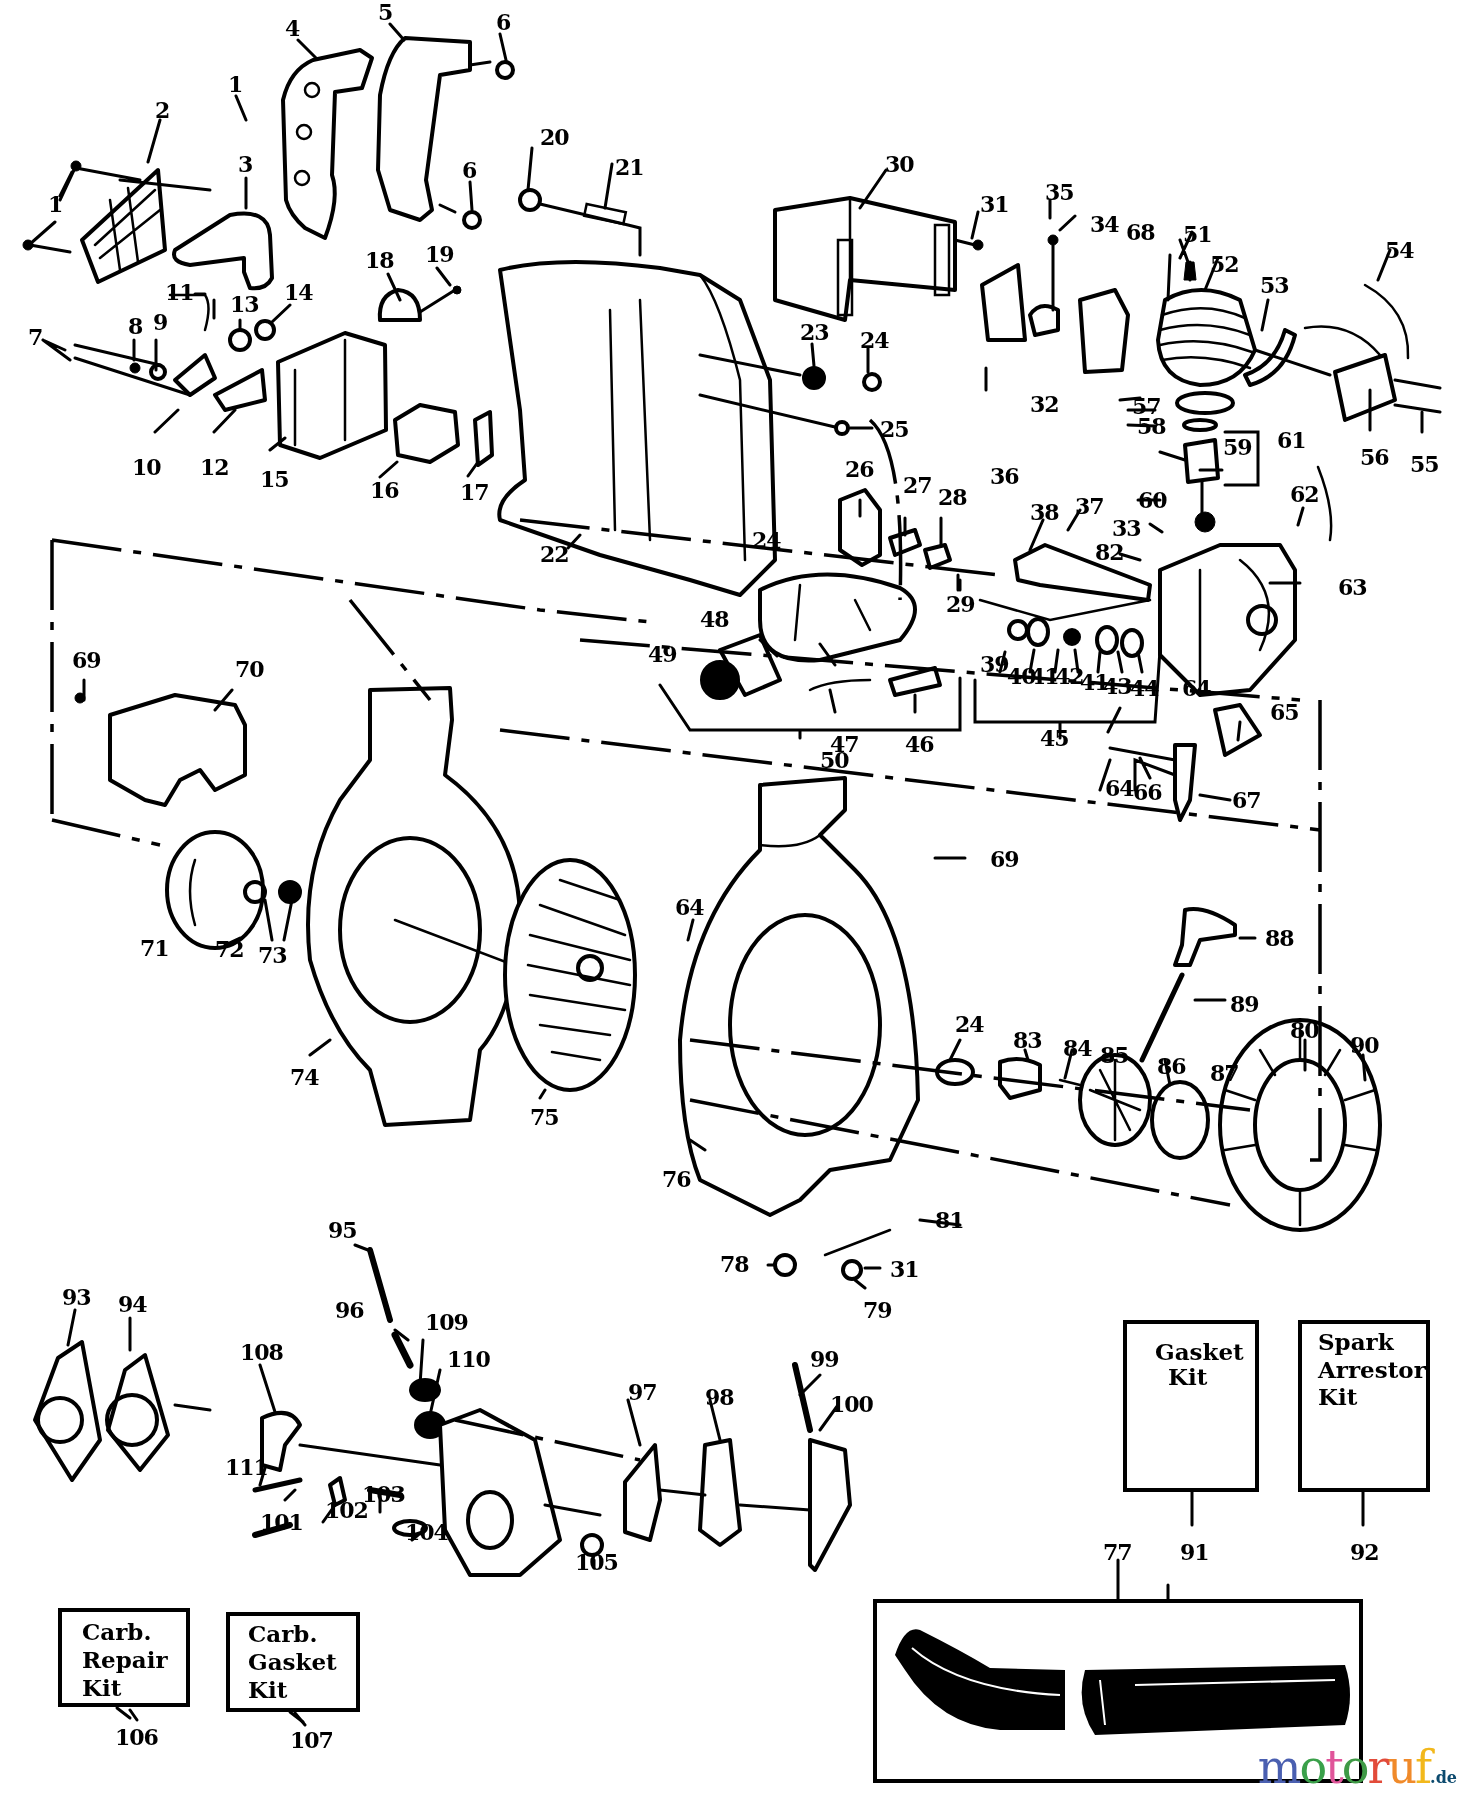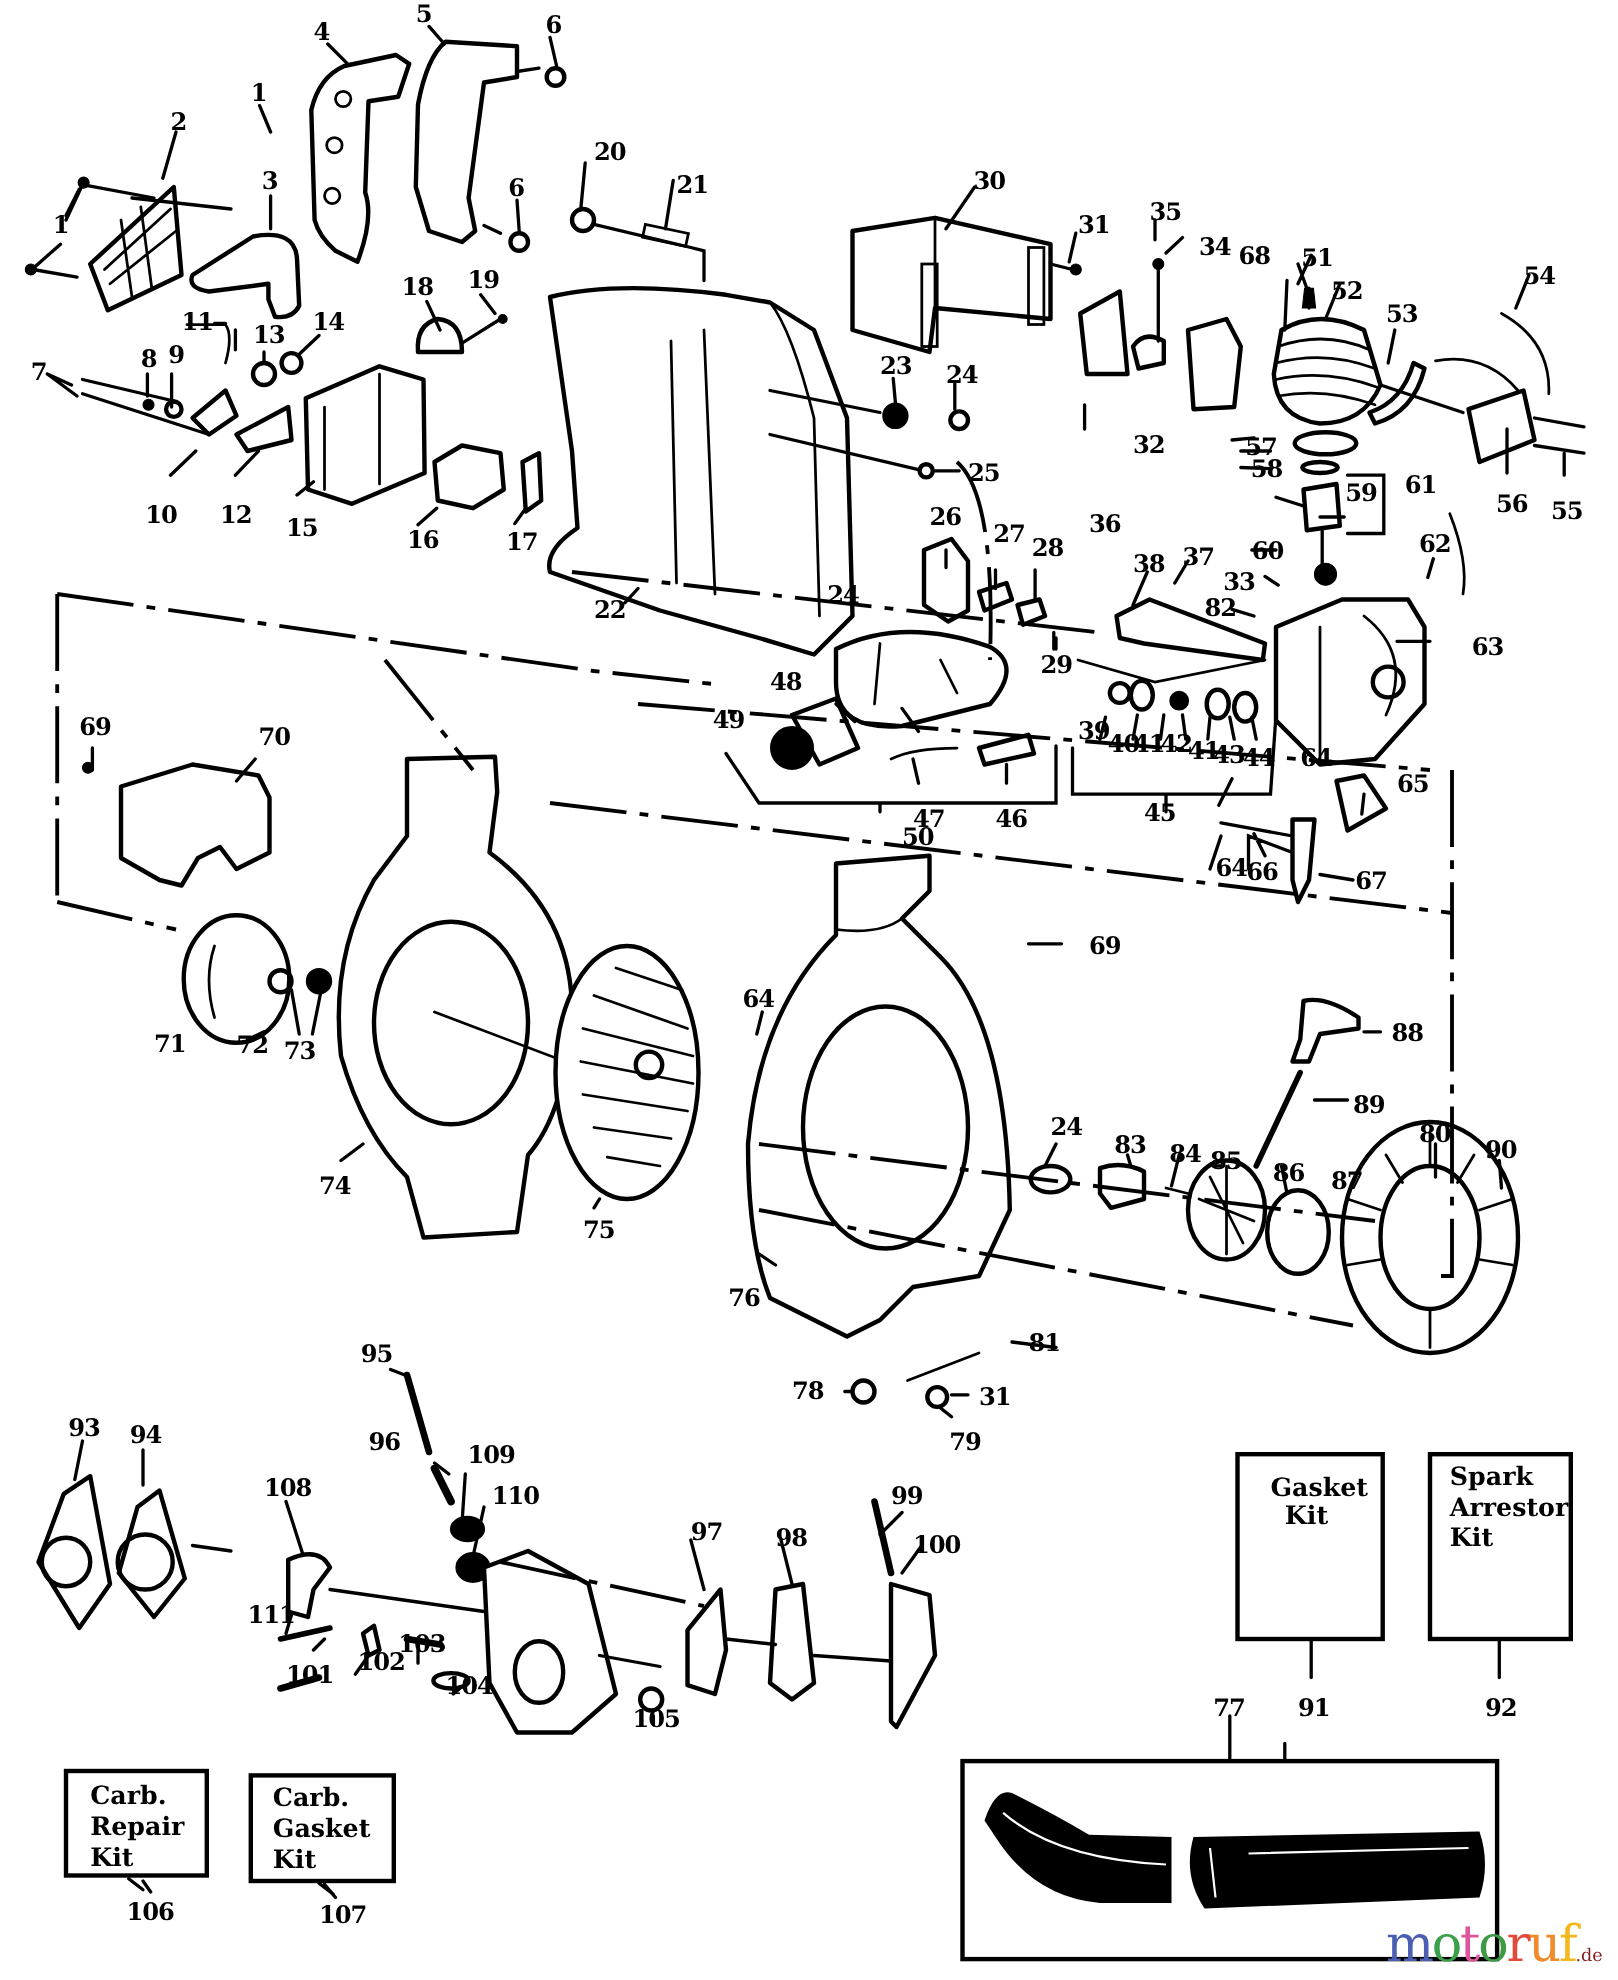--- a/index.html
+++ b/index.html
@@ -8,21 +8,21 @@
   .lbl{font-family:"DejaVu Serif","Liberation Serif",serif;font-weight:bold;font-size:22px;fill:#000;letter-spacing:-1px;}
   .kit{font-family:"DejaVu Serif","Liberation Serif",serif;font-weight:bold;font-size:23px;fill:#000;}
   .part{fill:none;stroke:#000;stroke-width:4;stroke-linejoin:round;stroke-linecap:round;}
   .part-thin{fill:none;stroke:#000;stroke-width:2.5;stroke-linecap:round;}
   .fill-w{fill:#fff;}
   .solid{fill:#000;stroke:#000;}
   .leader{stroke:#000;stroke-width:3;fill:none;stroke-linecap:round;}
   .dash{stroke:#000;stroke-width:3.5;fill:none;stroke-dasharray:70 12 8 12;}
   .logo{position:absolute;right:14px;bottom:6px;font-family:"DejaVu Serif","Liberation Serif",serif;font-size:46px;letter-spacing:-2px;}
   .logo span{display:inline-block;}
-  .logo .tld{font-size:16px;color:#7f1d1d;letter-spacing:0;}
+  .logo .tld{font-size:16px;color:#0c4a6e;letter-spacing:0;font-weight:bold;}
 </style>
 </head>
 <body>
 
 <svg id="diagram" viewBox="0 0 1471 1800" xmlns="http://www.w3.org/2000/svg">
 
   <g>
 
     <g>
       <path class="part fill-w" d="M82,240 L158,170 L165,250 L98,282 Z"></path>

